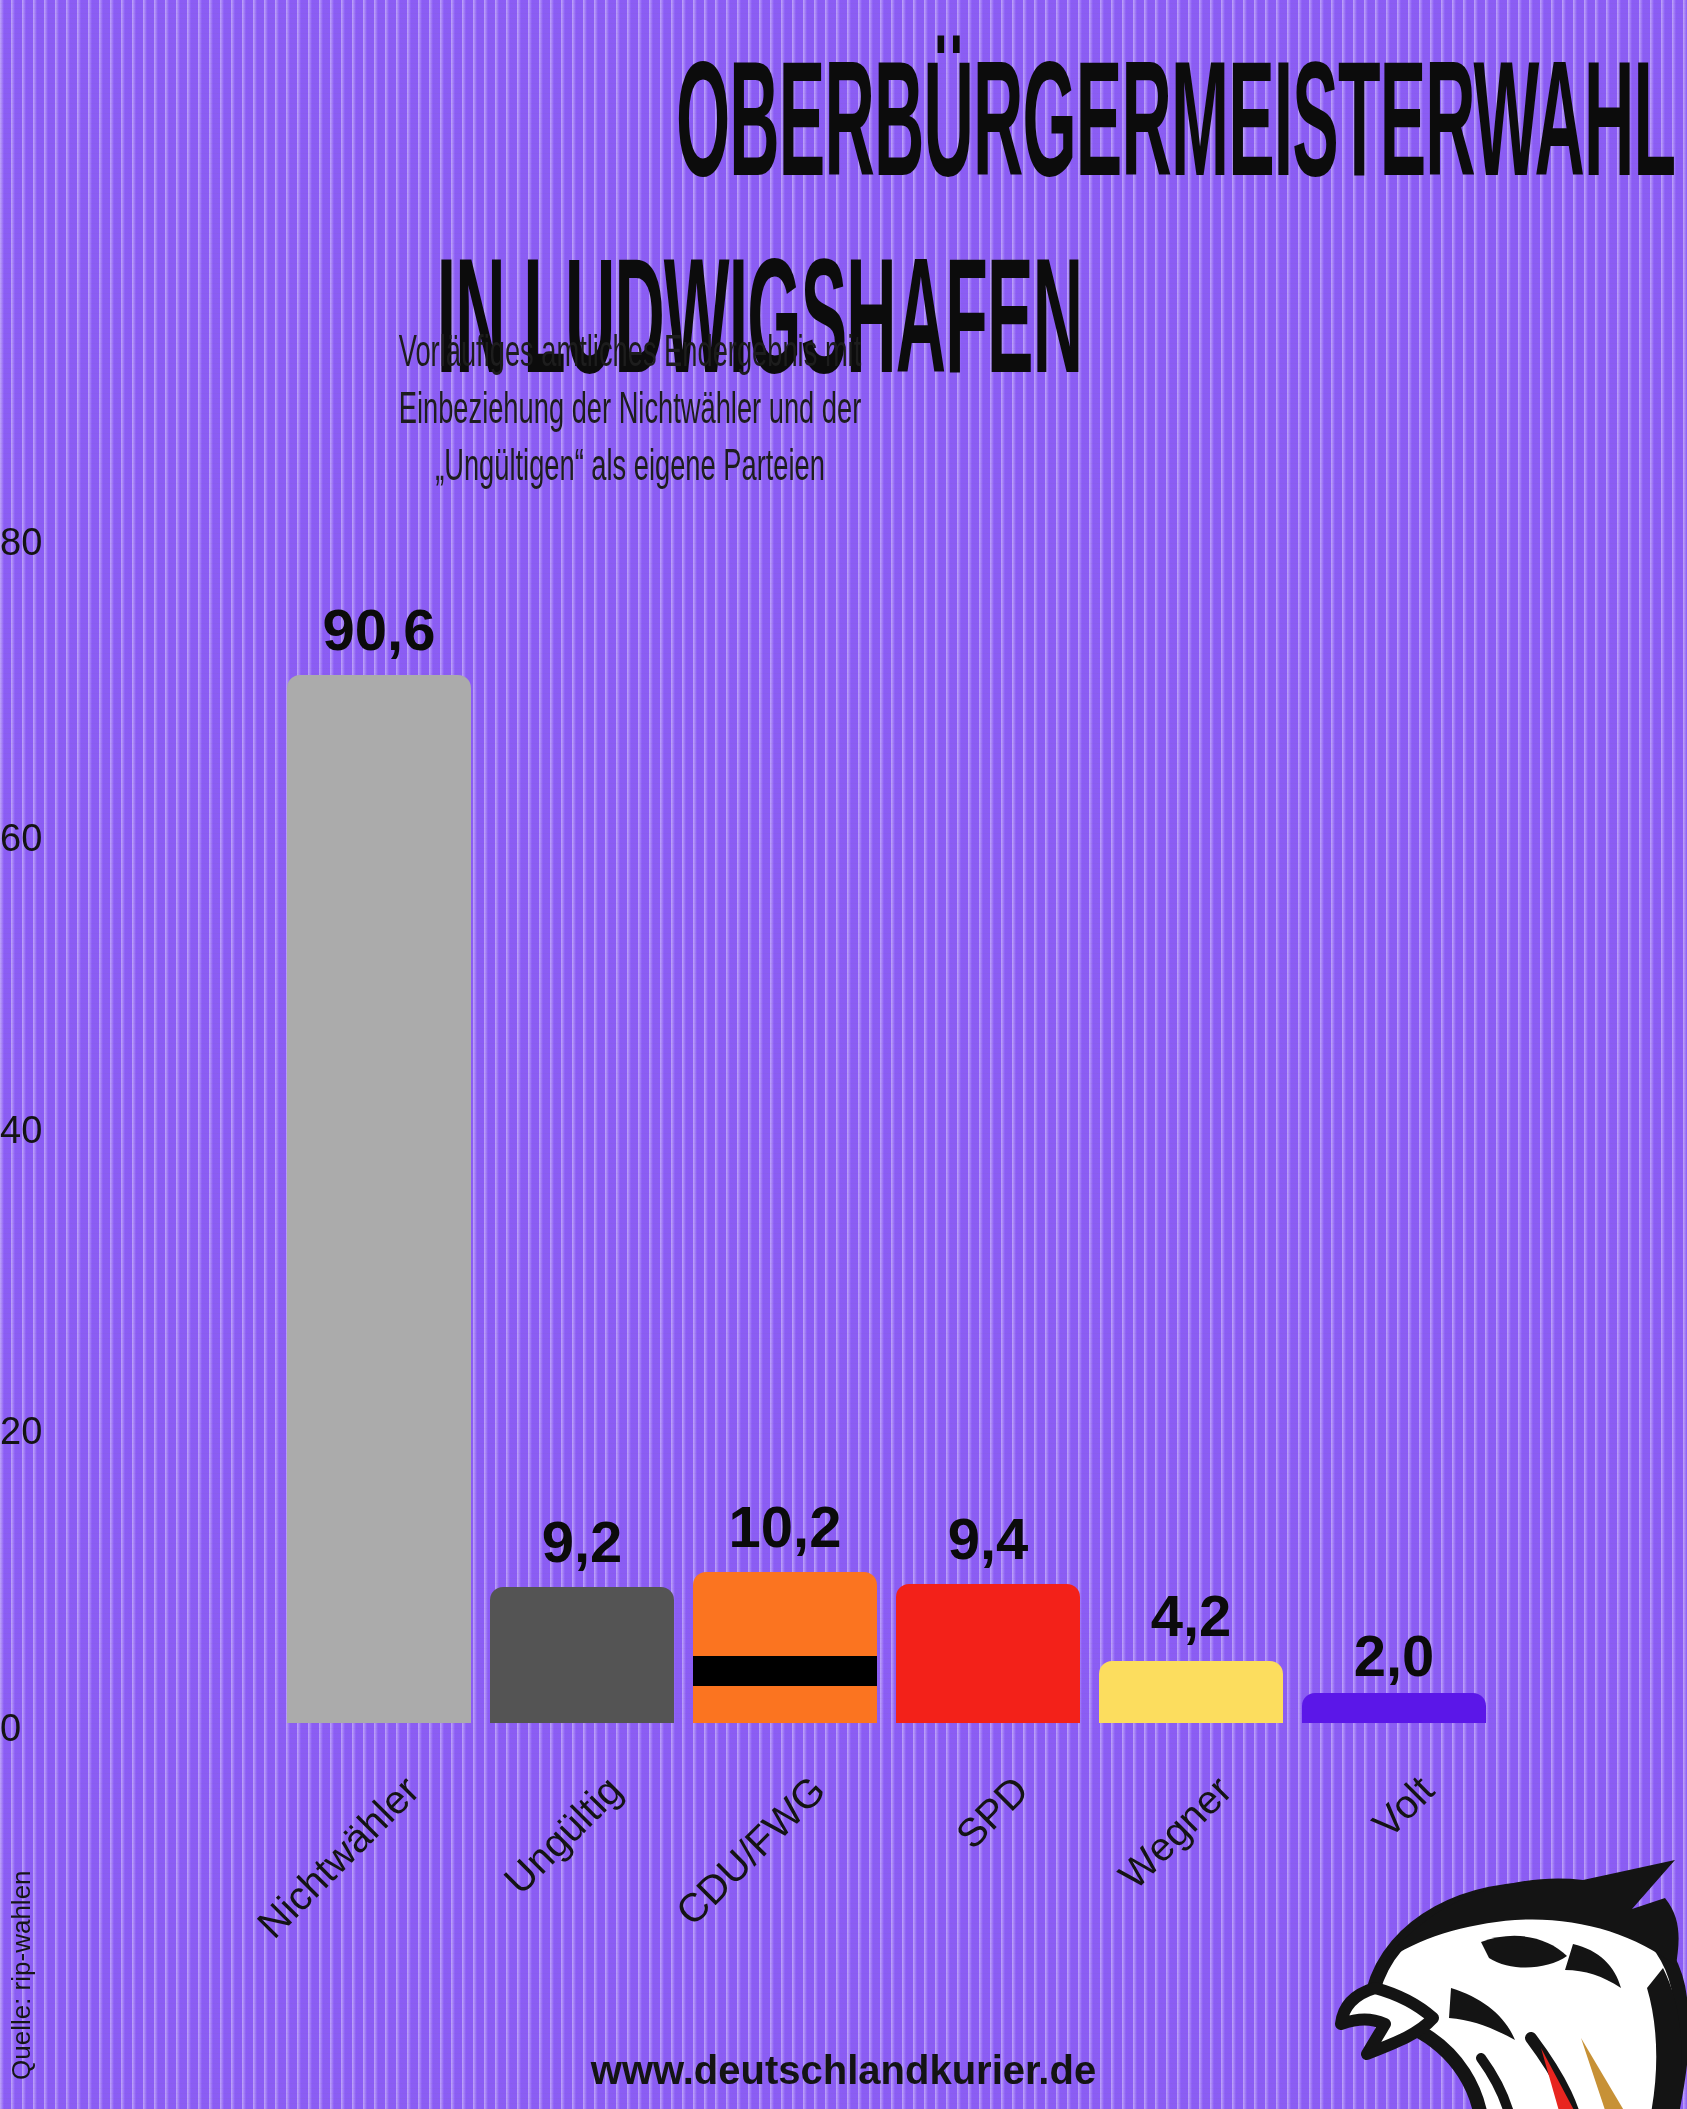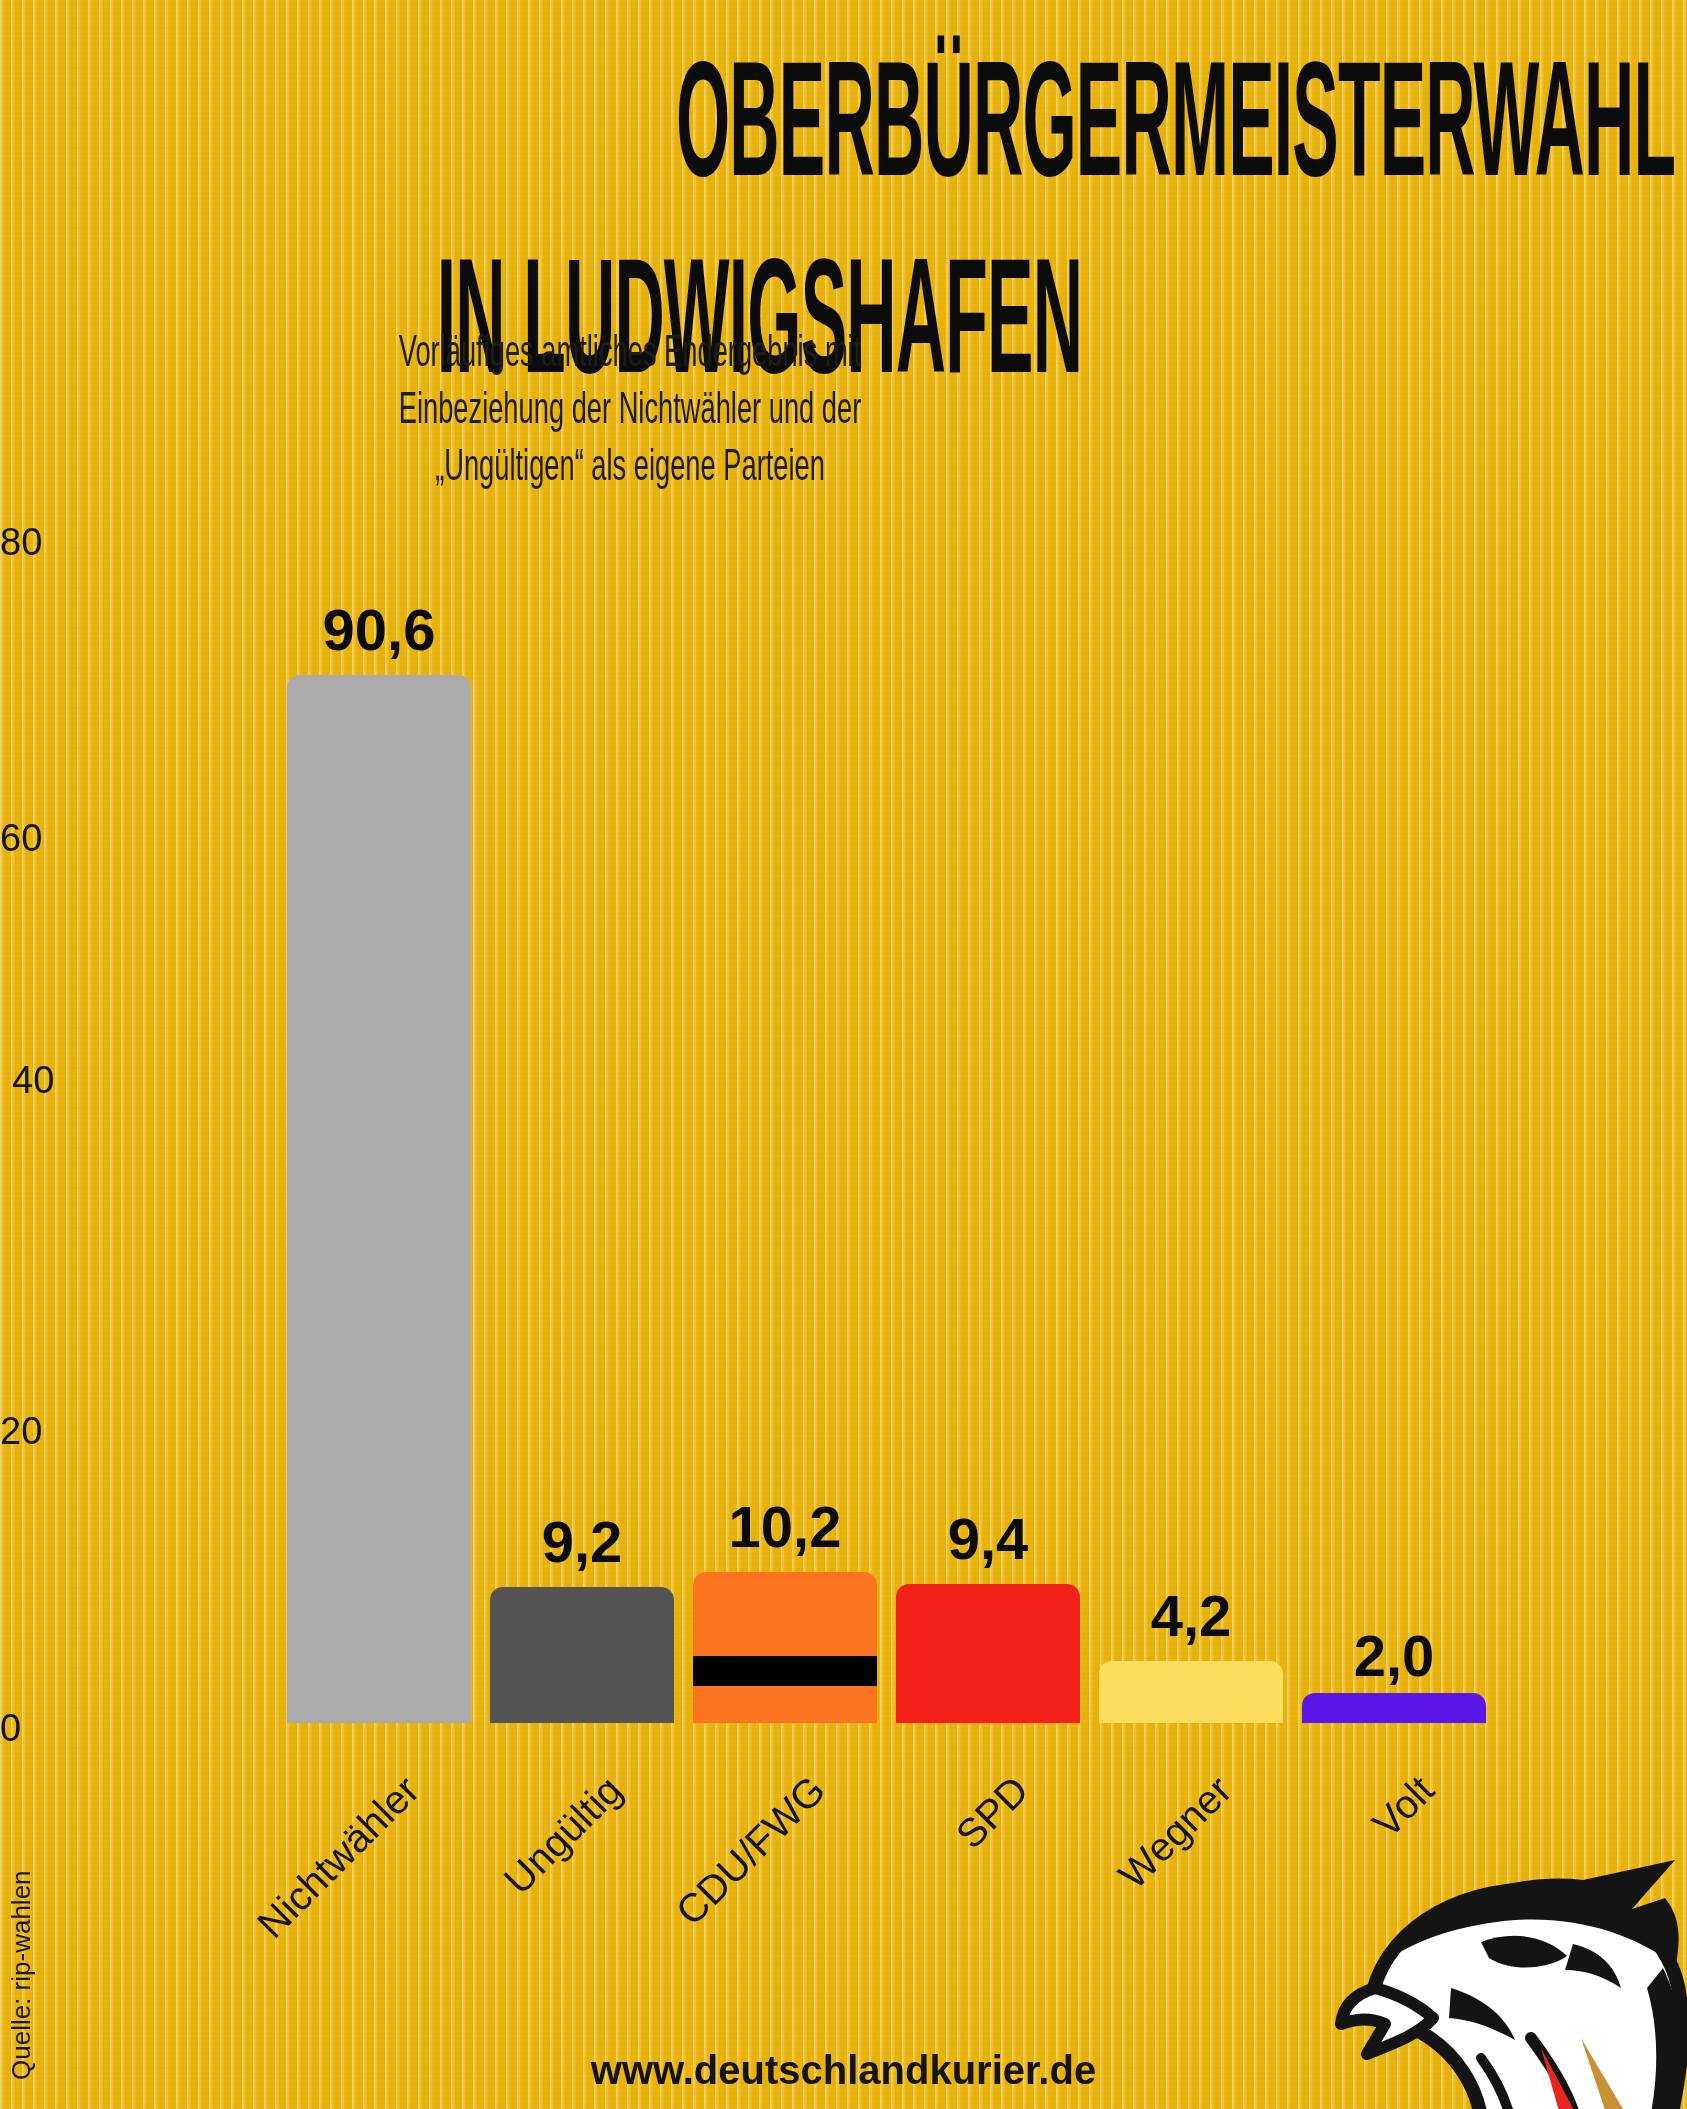--- a/index.html
+++ b/index.html
@@ -1,18 +1,18 @@
 <!DOCTYPE html>
 <html><head>
 <meta charset="utf-8">
 <style>
   html,body{margin:0;padding:0;background:#e8e8e6;}
   .canvas{
     position:relative;width:1687px;height:2109px;overflow:hidden;
-    background-color:#eab308;
+    background-color:#8b5cf6;
     font-family:"Liberation Sans",sans-serif;color:#111;
   }
   .paper-texture{
     position:absolute;inset:0;pointer-events:none;
     background-image:
       repeating-linear-gradient(0deg, rgba(110,110,100,0.05) 0px, rgba(110,110,100,0.05) 1px, transparent 1px, transparent 5px),
       repeating-linear-gradient(90deg, rgba(255,255,255,0.45) 0px, transparent 4px, rgba(140,140,130,0.025) 7px, transparent 11px);
   }
   
   .title-block{position:absolute;top:46px;left:0;width:1260px;text-align:center;}
@@ -69,21 +69,21 @@
   <div class="subtitle-block">
     <div>Vorläufiges amtliches Endergebnis mit</div>
     <div>Einbeziehung der Nichtwähler und der</div>
     <div>„Ungültigen“ als eigene Parteien</div>
   </div>
 
   <div id="chart">
     <div id="yaxis">
         <div class="ytick" style="top: 1709px;">0</div>
         <div class="ytick" style="top: 1412.4px;">20</div>
-        <div class="ytick" style="top: 1061px; margin-left: 12px;">40</div>
+        <div class="ytick" style="top: 1111px;">40</div>
         <div class="ytick" style="top: 819.2px;">60</div>
         <div class="ytick" style="top: 522.6px;">80</div>
       </div>
     <div id="bars">
         <div class="bar" style="left: 287px; top: 674.519px; width: 184px; height: 1048.48px; background: rgb(171, 171, 171);"></div>
         <div class="bar-value" style="left: 259px; width: 240px; top: 600.519px;">90,6</div>
         <div class="cat-label" style="right: 1290px; top: 1768px;">Nichtwähler</div>
         <div class="bar" style="left: 490px; top: 1586.56px; width: 184px; height: 136.436px; background: rgb(84, 84, 84);"></div>
         <div class="bar-value" style="left: 462px; width: 240px; top: 1512.56px;">9,2</div>
         <div class="cat-label" style="right: 1087px; top: 1768px;">Ungültig</div>

